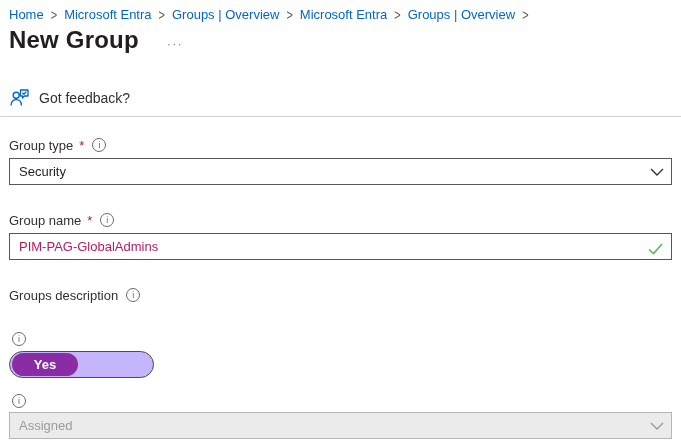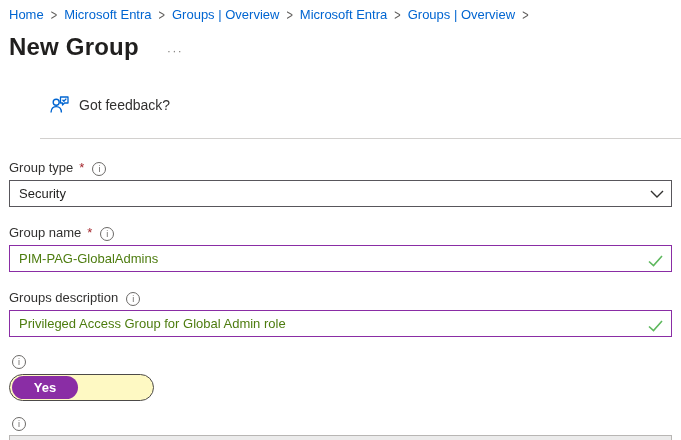--- a/index.html
+++ b/index.html
@@ -16,43 +16,42 @@
   .breadcrumb {
     display: flex; align-items: center;
     padding: 7px 9px 0 9px;
     font-size: 13px;
     white-space: nowrap;
   }
   .crumb { color: #0065d1; text-decoration: none; cursor: pointer; }
   .crumb-sep { color: #605e5c; font-size: 11px; margin: 0 7px; transform: scaleY(1.3); display: inline-block; }
 
   
-  .title-row { display: flex; align-items: center; margin-top: 11px; padding: 0 9px; }
+  .title-row { display: flex; align-items: center; margin-top: 4px; padding: 0 9px; }
   .page-title { font-size: 24px; font-weight: bold; color: #201f1e; letter-spacing: 0.2px; }
   .more-dots { color: #8a8886; font-size: 13px; margin-left: 28px; letter-spacing: 1px; cursor: pointer; margin-top: 6px; }
 
   
   .feedback-wrap {
     margin-top: 33px;
     border-bottom: 1px solid #d2d0ce;
-    padding: 0 9px 19px 9px;
-    margin-left: 40px;
+    padding: 0 9px 4px 9px;
   }
   .feedback {
     display: inline-flex; align-items: center; gap: 9px;
     cursor: pointer;
   }
   .feedback-label { font-size: 14px; color: #323130; }
 
   
   .form { padding: 0 9px; }
-  .field { margin-top: 18px; }
+  .field { margin-top: 28px; }
   .field.first { margin-top: 21px; }
   .label-row {
-    display: flex; align-items: flex-end; gap: 5px;
+    display: flex; align-items: flex-start; gap: 5px;
     font-size: 13px; line-height: 16px; color: #323130;
   }
   .req { color: #a4262c; margin-left: 1px; }
   .info-icon {
     width: 14px; height: 14px; border-radius: 50%;
     border: 1px solid #6b6967; color: #6b6967;
     font-size: 9px; line-height: 12px; text-align: center;
     display: inline-block; margin-left: 3px;
     font-style: normal;
   }
@@ -74,35 +73,35 @@
     color: #9d9b99;
     cursor: default;
   }
 
   .text-input {
     height: 27px; width: 663px;
     border: 1px solid #8a2da5;
     background: #fff;
     display: flex; align-items: center;
     padding: 0 30px 0 9px;
-    font-size: 13px; color: #4d7c0f;
+    font-size: 13px; color: #be185d;
   }
   .valid-check {
     position: absolute; right: 9px; top: 8px;
   }
 
   
   .pill-toggle {
     margin-top: 5px;
     width: 145px; height: 27px;
     border: 1px solid #4c4a48;
     border-radius: 14px;
     display: flex; align-items: center;
     overflow: hidden;
-    background: #fef9c3;
+    background: #c4b5fd;
   }
   .pill-option {
     font-size: 13px; font-weight: bold;
     display: flex; align-items: center; justify-content: center;
     cursor: pointer; height: 100%;
   }
   .pill-option.selected {
     background: #8a2da5; color: #ffffff;
     border-radius: 13px;
     width: 66px; height: 23px;
@@ -186,30 +185,20 @@
             </svg>
         </span>
       </div>
     </div>
 
     <div class="field">
       <div class="label-row">
         <span>Groups description</span>
         <span class="info-icon">i</span>
       </div>
-      <div class="control">
-        <div class="text-input">
-          <span>Privileged Access Group for Global Admin role</span>
-        </div>
-        <span class="valid-check">
-          <svg width="15" height="12" viewBox="0 0 15 12">
-              <polyline points="1,6.5 5.5,10.5 14,1" fill="none" stroke="#5db85d" stroke-width="1.6"></polyline>
-            </svg>
-        </span>
-      </div>
     </div>
 
     <div class="field">
       <div class="label-row">
         <span class="info-icon">i</span>
       </div>
       <div class="pill-toggle">
         <span class="pill-option selected">Yes</span>
       </div>
     </div>

